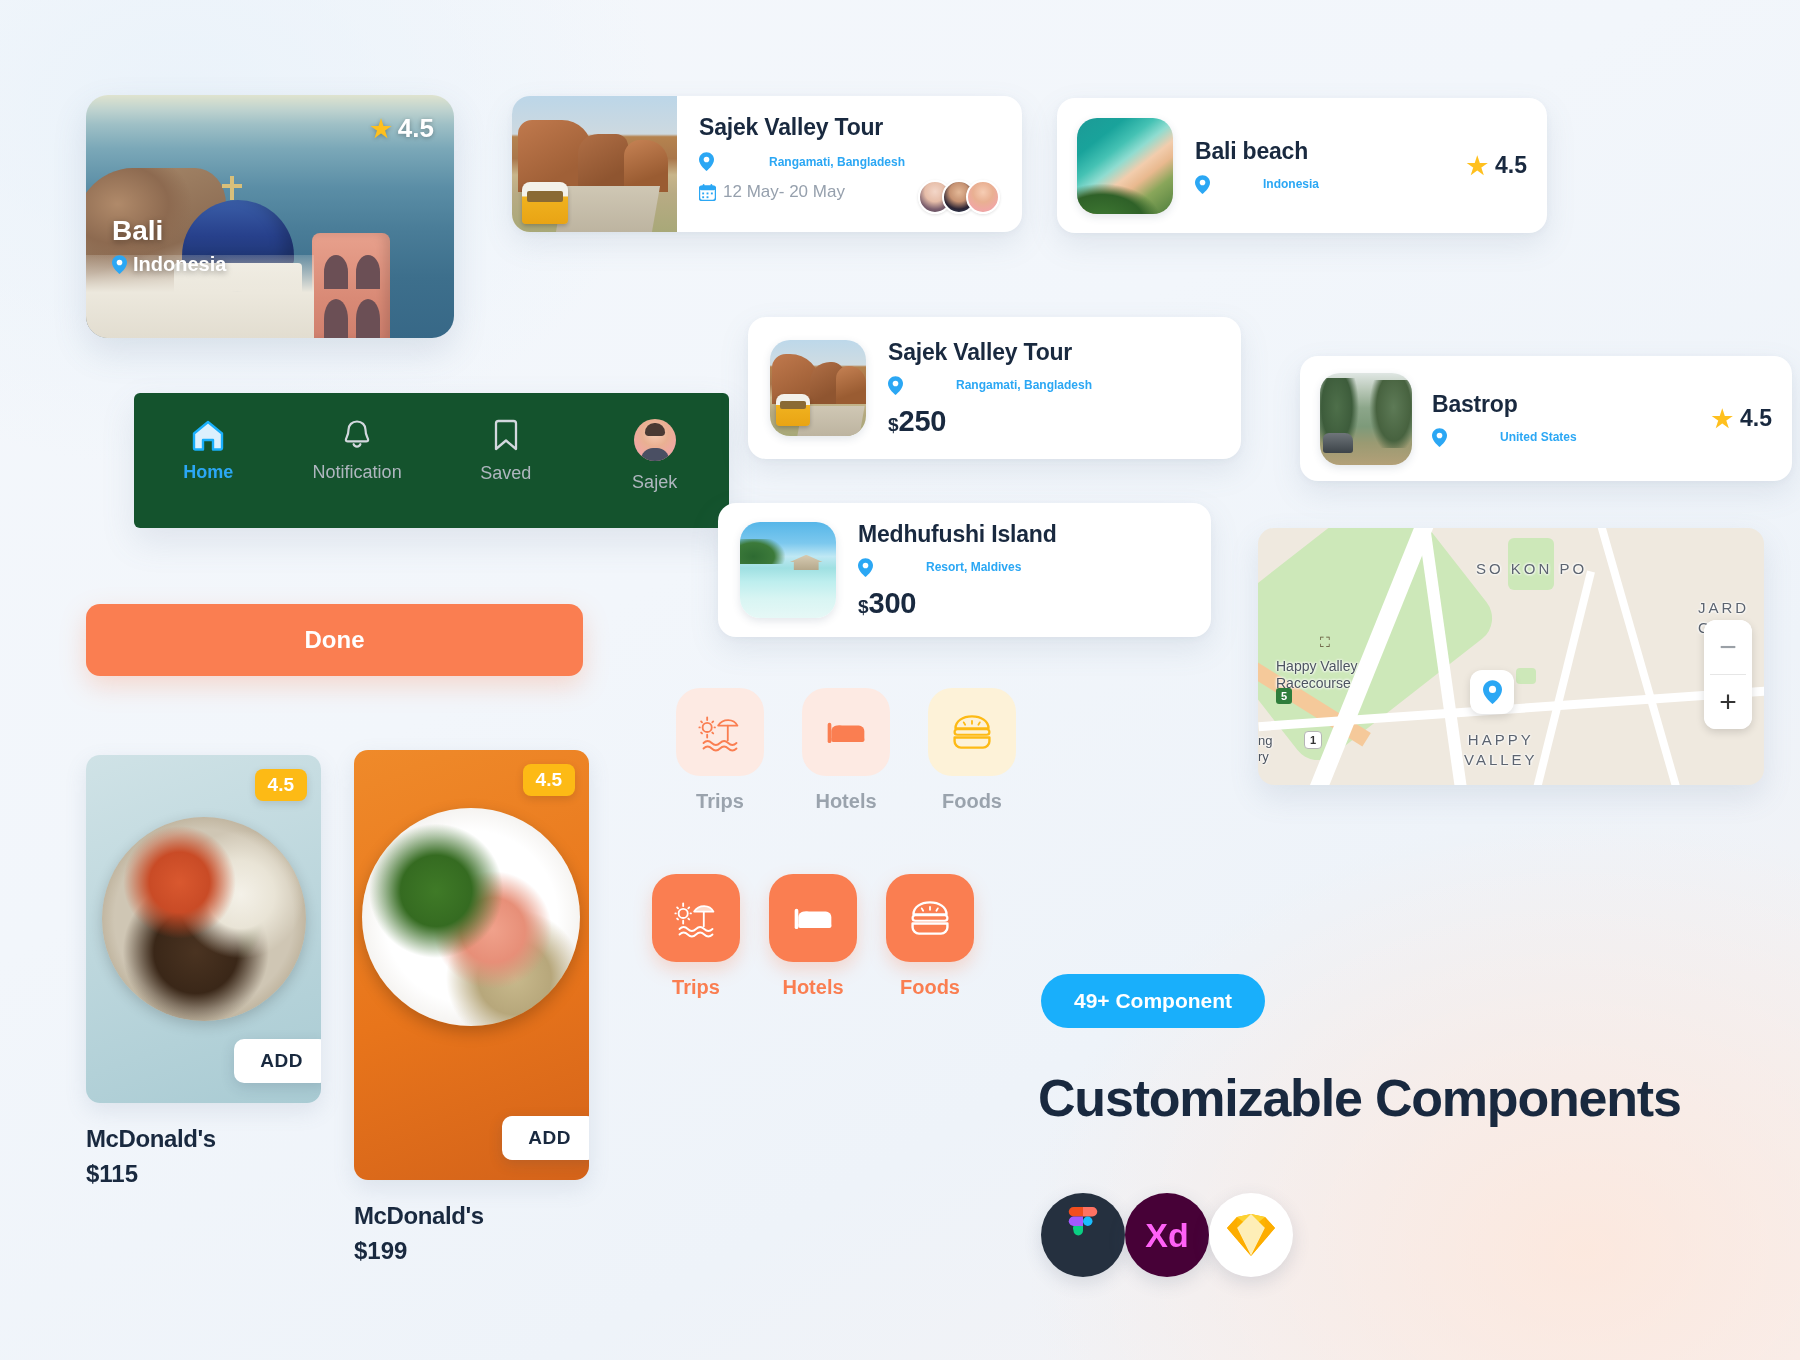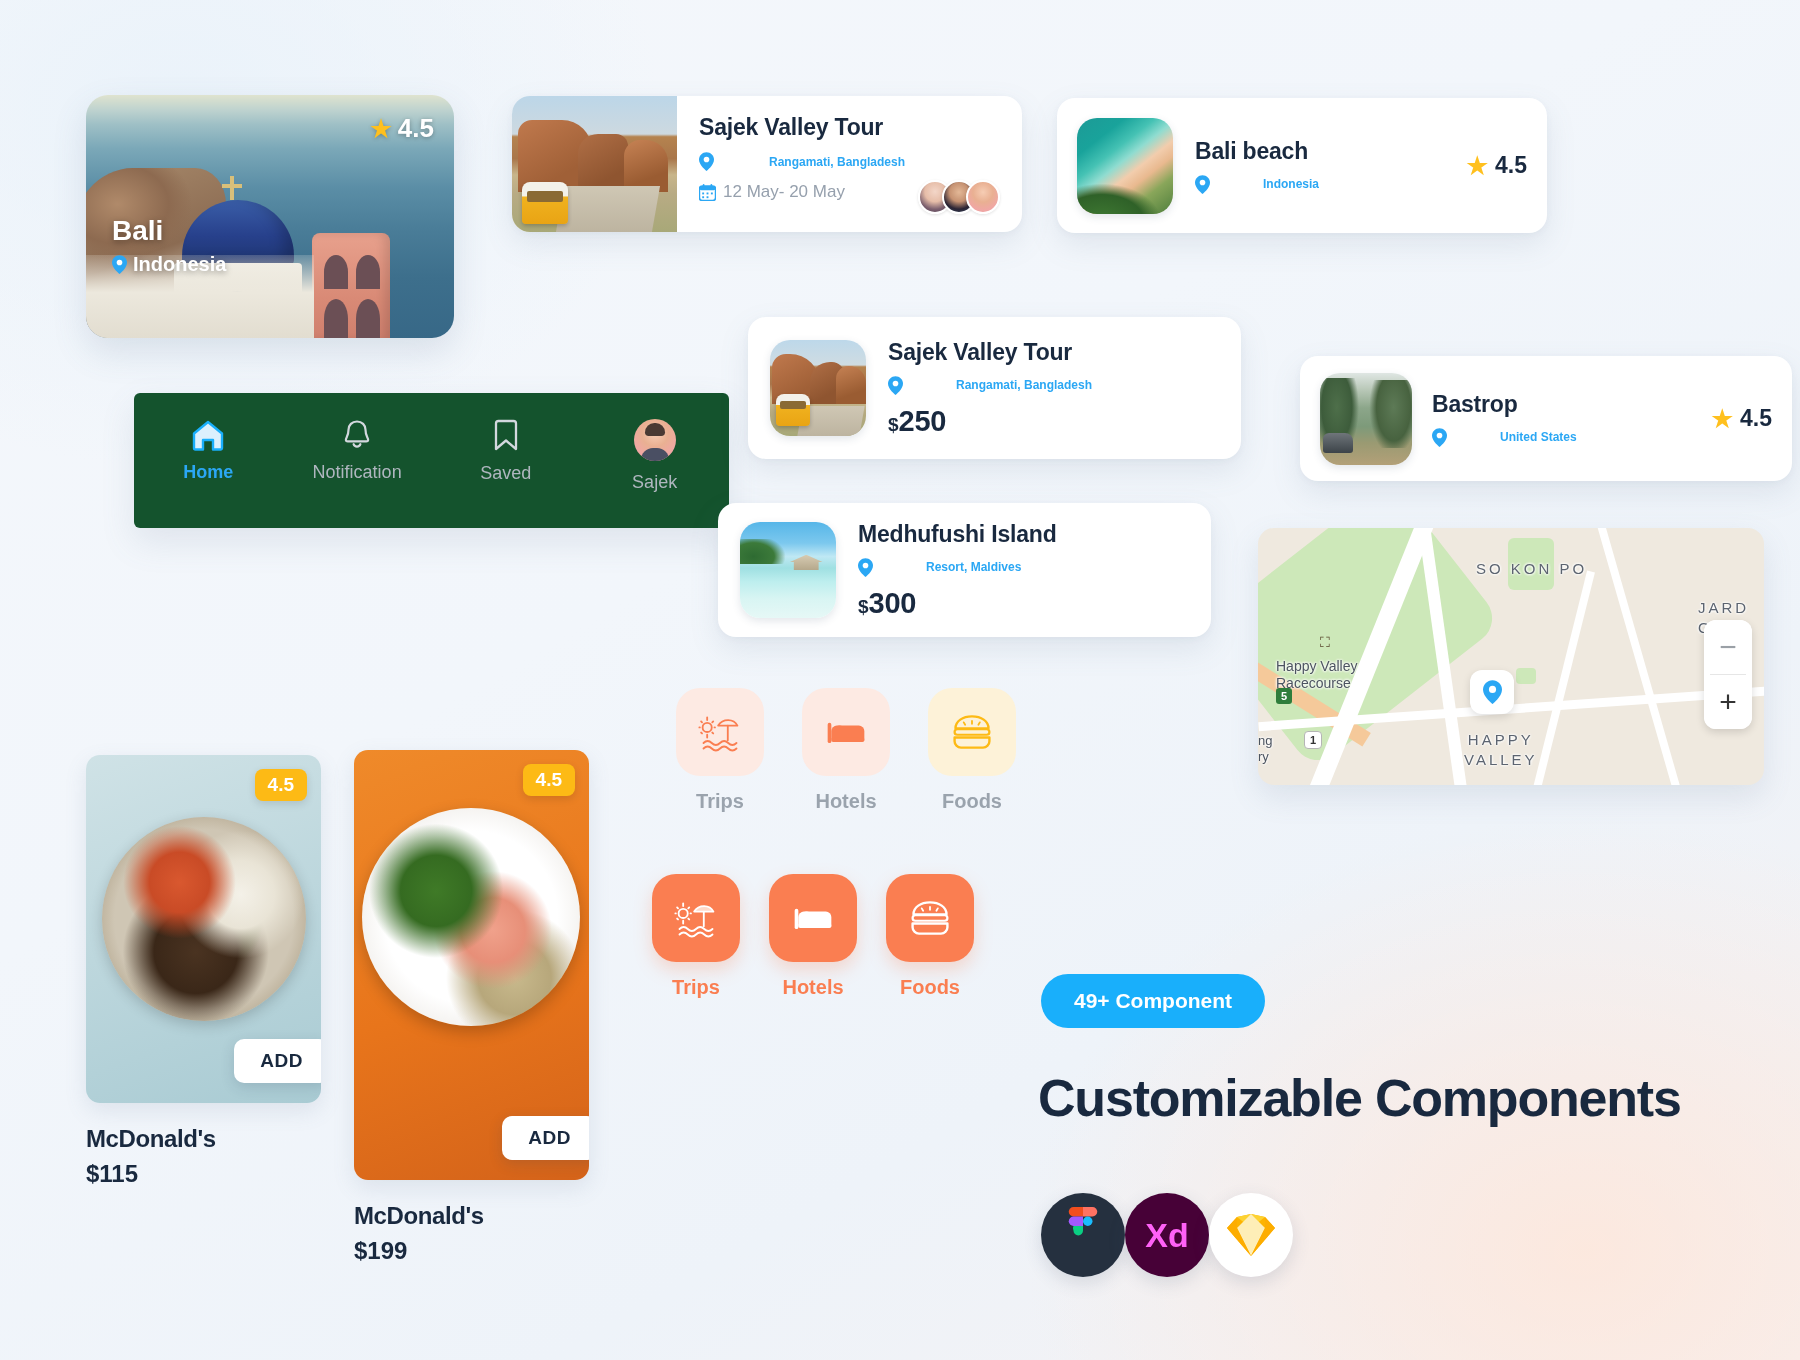--- a/index.html
+++ b/index.html
@@ -510,20 +510,21 @@
         <path d="M3 4.5A2.5 2.5 0 0 1 5.5 2h15A2.5 2.5 0 0 1 23 4.5V30l-10-8.5L3 30V4.5z" fill="none" stroke="#D3D8DE" stroke-width="2.3" stroke-linejoin="round"></path>
       </svg>
       <span class="nav-label">Saved</span>
     </div>
     <div class="nav-item">
       <div class="nav-avatar"></div>
       <span class="nav-label">Sajek</span>
     </div>
   </div>
 
+  <button class="abs" id="done-button">Done</button>
 
   <div class="abs card" id="sajek-price-card">
     <div class="thumb-rounded" id="sajek-price-thumb">
       <span class="rock-a" style="left:2px;top:14px;width:48px;height:50px;"></span>
       <span class="rock-b" style="left:40px;top:22px;width:34px;height:42px;"></span>
       <span class="rock-c" style="left:66px;top:26px;width:30px;height:38px;"></span>
       <span class="road" style="left:30px;width:62px;height:30px;"></span>
       <span class="van"></span>
     </div>
     <div class="card-col">

